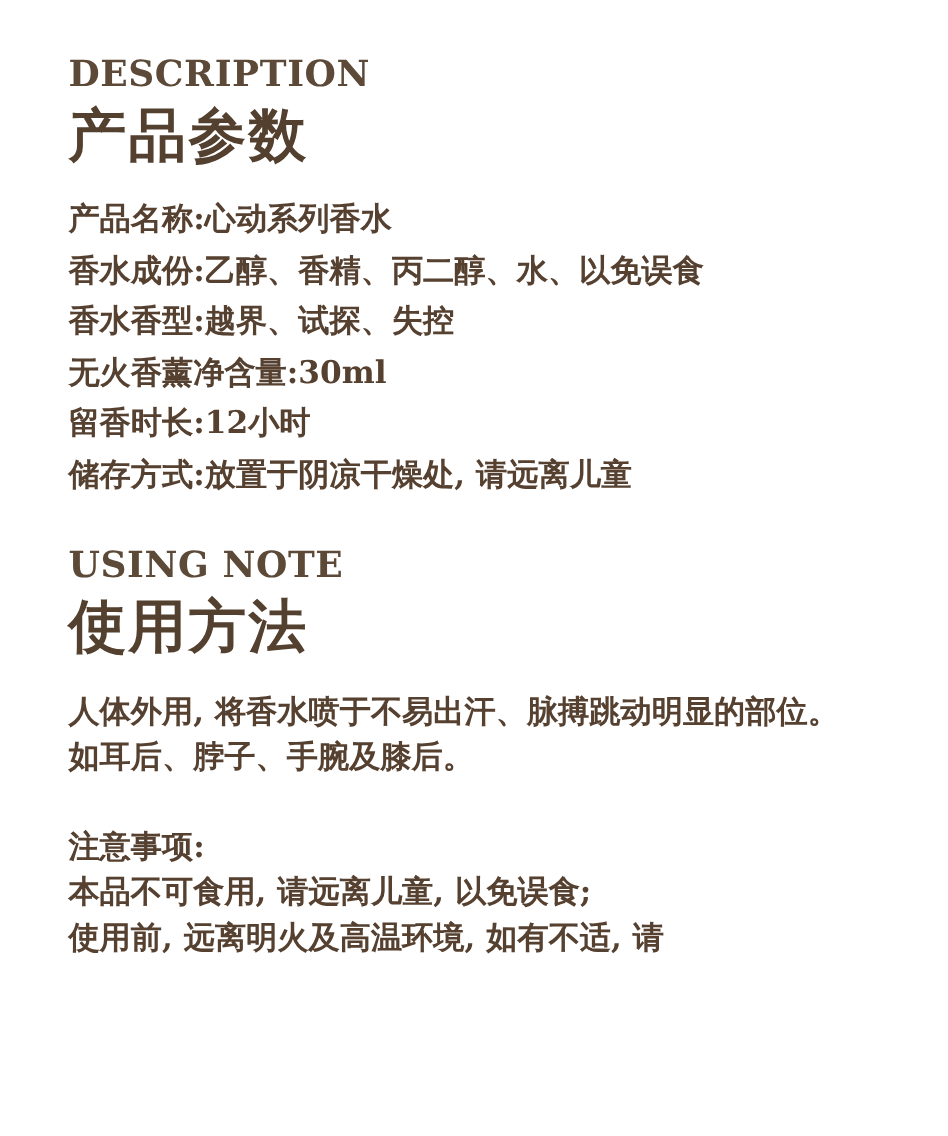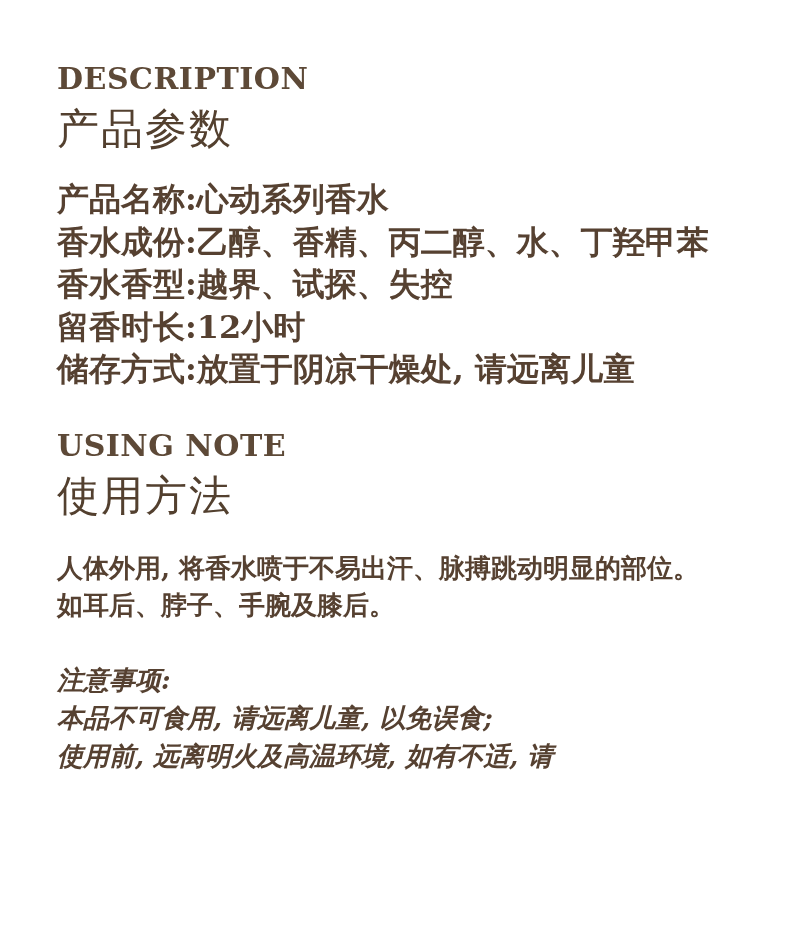--- a/index.html
+++ b/index.html
@@ -5,82 +5,82 @@
   html, body {
     margin: 0;
     padding: 0;
     background: #ffffff;
   }
   .page {
     position: relative;
     width: 790px;
     height: 947px;
     box-sizing: border-box;
-    padding: 64px 28px 0 57px;
+    padding: 48px 28px 0 57px;
     overflow: hidden;
     background: #ffffff;
     font-family: "DejaVu Serif", "Liberation Serif", serif;
   }
   .eyebrow {
     font-size: 30px;
     line-height: 30px;
     letter-spacing: 0.5px;
     font-weight: 600;
     color: #5d4937;
   }
   .big-title {
     margin: 13px 0 0 0;
-    font-size: 42px;
+    font-size: 48px;
     line-height: 44px;
-    font-weight: 400;
+    font-weight: 700;
     letter-spacing: 2px;
     color: #53402f;
   }
   .spec-list {
     margin-top: 27px;
-    font-size: 32px;
+    font-size: 26px;
     line-height: 42.5px;
     font-weight: 700;
     color: #564131;
   }
   .section-using {
     margin-top: 40px;
   }
   .usage-paragraph {
     margin-top: 32px;
     font-size: 26px;
     line-height: 37px;
     font-weight: 700;
     color: #564131;
   }
   .precautions {
     margin-top: 37px;
     font-size: 26px;
     line-height: 38px;
     font-weight: 700;
     color: #564131;
-    font-style: italic;
   }
   .text-line {
     white-space: nowrap;
   }
 </style>
 </head>
 <body>
 
 <div class="page">
 
   <section>
     <div class="eyebrow">DESCRIPTION</div>
     <h1 class="big-title">产品参数</h1>
 
     <div class="spec-list">
       <div class="text-line">产品名称:心动系列香水</div>
-      <div class="text-line">香水成份:乙醇、香精、丙二醇、水、丁羟甲苯</div>
+      <div class="text-line">香水成份:乙醇、香精、丙二醇、水、以免误食</div>
       <div class="text-line">香水香型:越界、试探、失控</div>
+      <div class="text-line">无火香薰净含量:30ml</div>
       <div class="text-line">留香时长:12小时</div>
       <div class="text-line">储存方式:放置于阴凉干燥处, 请远离儿童</div>
     </div>
   </section>
 
   <section class="section-using">
     <div class="eyebrow">USING NOTE</div>
     <h1 class="big-title">使用方法</h1>
 
     <div class="usage-paragraph">

